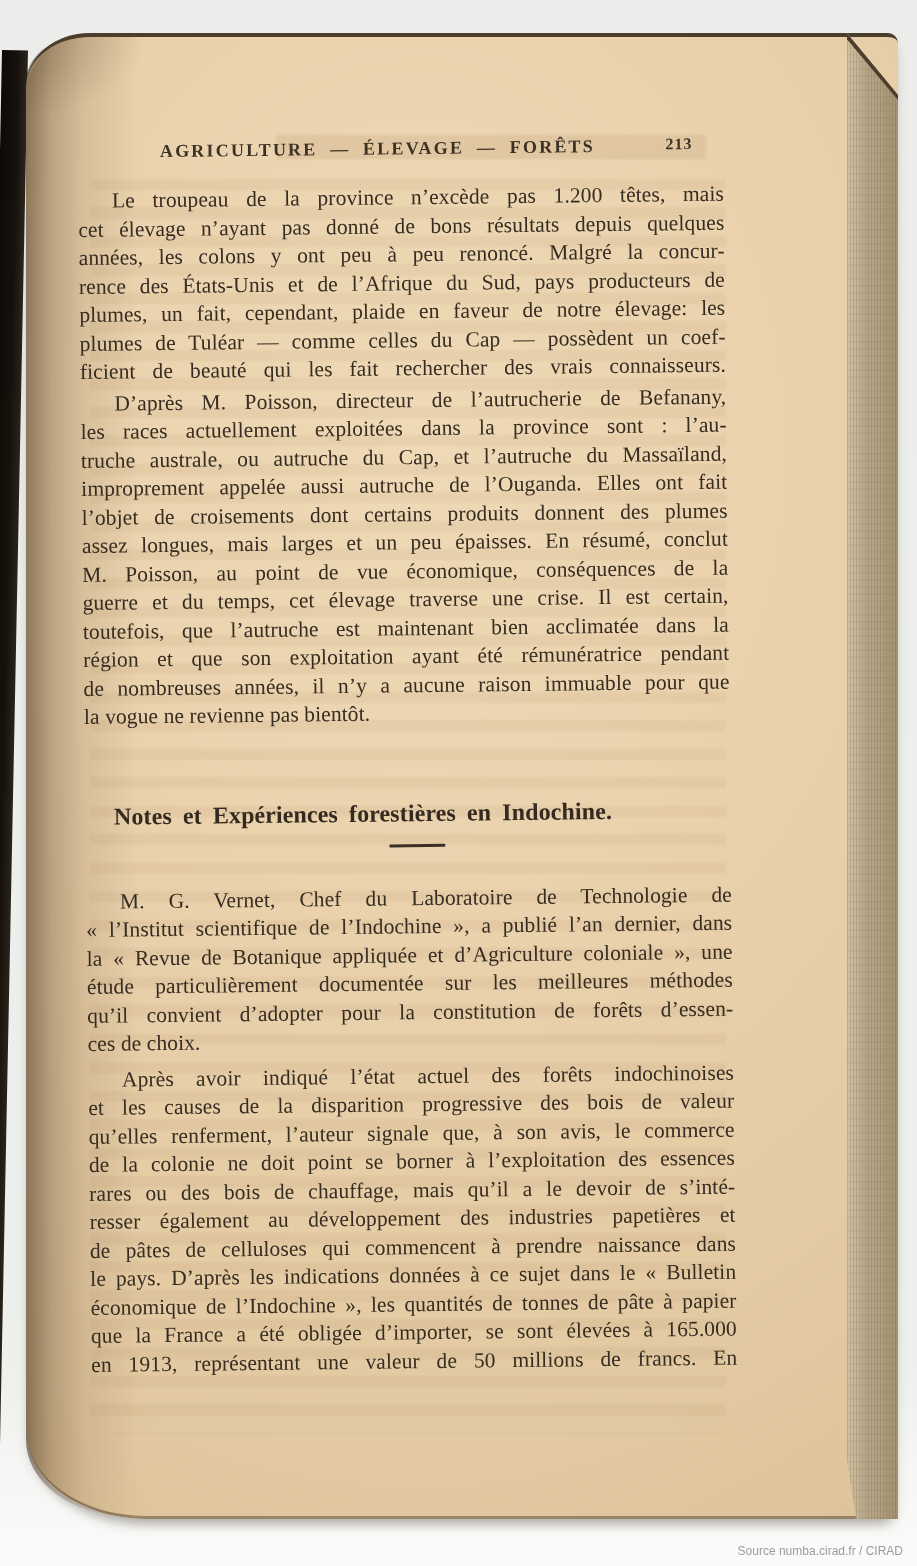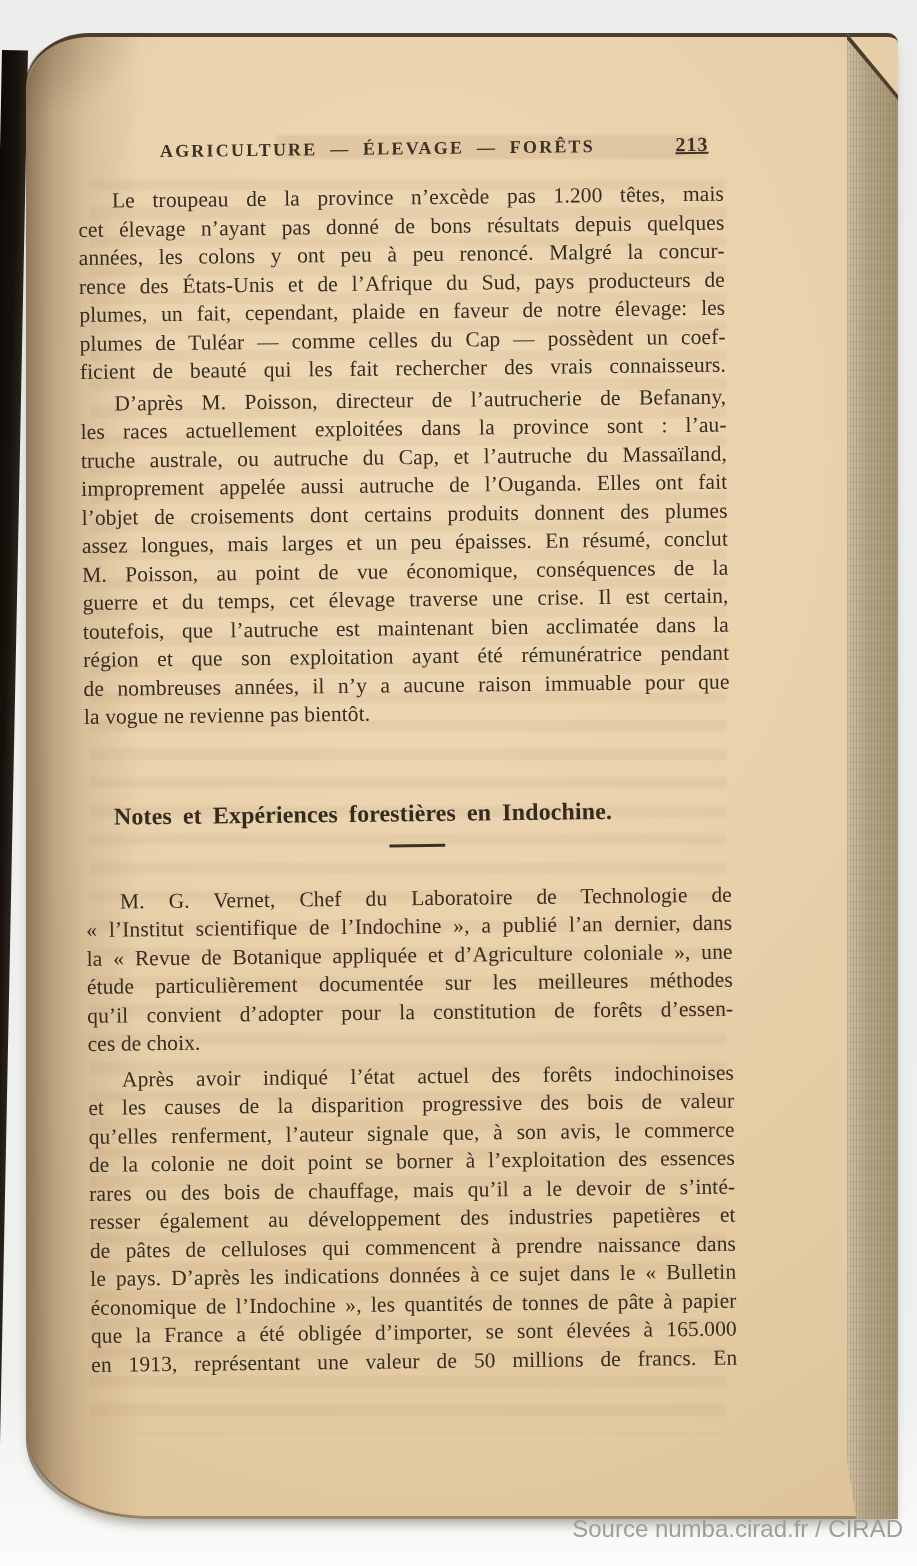--- a/index.html
+++ b/index.html
@@ -69,38 +69,38 @@
   .text-block{
     position:absolute;left:57px;top:0;width:646px;
     transform:rotate(-0.65deg);transform-origin:40% 45%;
     color:var(--ink,#362c21);
     font-size:21.5px;line-height:28.5px;letter-spacing:.1px;
   }
   .header-row{position:relative;margin-top:98px;height:26px;
     font-weight:bold;font-size:18px;letter-spacing:2.2px;color:#3c3226;}
   .header-title{position:absolute;left:0;right:0;text-align:center;
     transform:translateX(-23px);word-spacing:6px;white-space:nowrap;}
-  .page-num{position:absolute;right:15px;top:-1px;font-size:20px;letter-spacing:1px;text-decoration:underline;}
+  .page-num{position:absolute;right:31px;top:-1px;font-size:16px;letter-spacing:1px;}
 
   .para{margin:0;}
   .ln{text-align:justify;text-align-last:justify;}
   .ln.short{text-align-last:left;}
   .ln.first{padding-left:34px;}
   .p1{margin-top:23px;}
   .p2{margin-top:3px;}
   .sec-head{margin-top:70px;font-weight:bold;font-size:24px;line-height:30px;
     padding-left:29px;word-spacing:5px;color:#342a1f;white-space:nowrap;}
   .head-rule{width:56px;height:3px;background:#3a3026;margin:16px 0 0 304px;border-radius:1px;}
   .p3{margin-top:37px;}
   .p4{margin-top:7px;}
 
   .source{
-    position:absolute;right:14px;bottom:23px;
+    position:absolute;right:14px;bottom:8px;
     font-family:"Liberation Sans", sans-serif;
-    font-size:24px;color:var(--footer-text,#9c9c9a);
+    font-size:12px;color:var(--footer-text,#9c9c9a);
   }
 </style>
 </head>
 <body>
 
 <div class="scan-bg"></div>
 <div class="ribbon"></div>
 
 <div class="page">
   <div class="fore-edge"></div>

